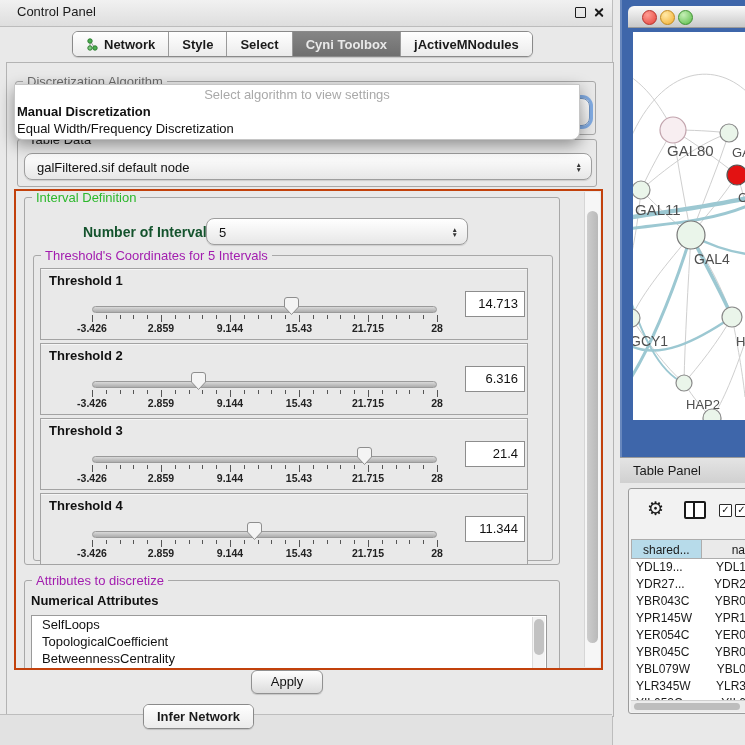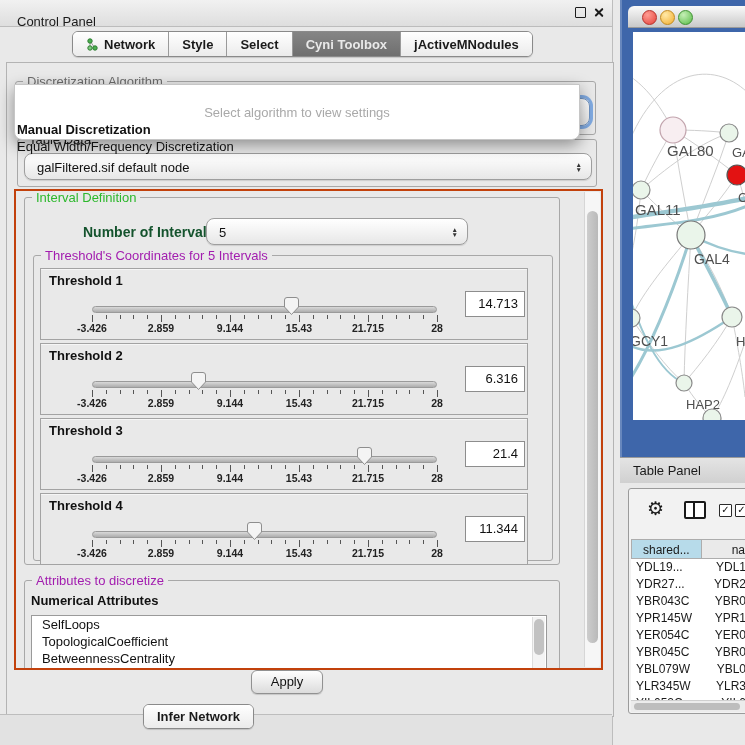--- a/index.html
+++ b/index.html
@@ -1,21 +1,21 @@
 <!DOCTYPE html>
 <html><head>
 <meta charset="utf-8">
 <style>
   html,body{margin:0;padding:0;}
   body{font-family:"Liberation Sans","DejaVu Sans",sans-serif;background:#e9e9e9;}
   #app{position:relative;width:745px;height:745px;overflow:hidden;background:#e9e9e9;}
   
   #cp{position:absolute;left:0;top:0;width:612px;height:745px;background:#e9e9e9;border-right:1px solid #bdbdbd;}
   #cp-titlebar{position:absolute;left:0;top:0;width:100%;height:26px;background:linear-gradient(#f1f1f1,#dedede);border-bottom:1px solid #bcbcbc;}
-  #cp-title{position:absolute;left:17px;top:14px;font-size:13px;color:#1a1a1a;}
+  #cp-title{position:absolute;left:17px;top:4px;font-size:13px;color:#1a1a1a;}
   .win-ico{position:absolute;top:7px;}
   #float-ico{right:26px;width:9px;height:9px;border:1.5px solid #1d1d1d;border-radius:1px;}
   #close-ico{right:8px;width:11px;height:11px;}
   #close-ico:before,#close-ico:after{content:"";position:absolute;left:5px;top:0;width:2.4px;height:11px;background:#1d1d1d;border-radius:1px;}
   #close-ico:before{transform:rotate(45deg);}#close-ico:after{transform:rotate(-45deg);}
   
   .pill{position:absolute;display:flex;border:1px solid #8a8a8a;border-radius:6px;overflow:hidden;background:#fff;box-shadow:0 1px 1px rgba(0,0,0,.15);}
   .seg{display:flex;align-items:center;gap:5px;padding:0 13px;font-size:13px;font-weight:600;color:#1a1a1a;background:linear-gradient(#ffffff,#ebebeb);border-right:1px solid #9a9a9a;white-space:nowrap;}
   .seg:last-child{border-right:none;}
   .seg.sel{background:linear-gradient(#858585,#6f6f6f);color:#e9e9e9;}
@@ -28,21 +28,21 @@
   .glabel.green{color:#2db82d;}
   .glabel.blue{color:#a21caf;}
   .glabel.dim{color:#6c6c6c;}
   
   .combo{position:absolute;border:1px solid #9e9e9e;border-radius:8px;background:linear-gradient(#ffffff,#e7e7e7);box-shadow:0 1px 1px rgba(0,0,0,.12);}
   .combo .cval{position:absolute;left:12px;top:50%;transform:translateY(-50%);font-size:13px;color:#111;}
   .combo .arr{position:absolute;right:9px;top:50%;transform:translateY(-50%);display:flex;flex-direction:column;line-height:5.5px;font-size:6.5px;color:#333;}
   .focusring{box-shadow:0 0 0 3px rgba(110,160,225,.85);border-color:#6f94c4;}
   
   #algo-popup{position:absolute;left:14px;top:84px;width:564px;height:54px;background:#fff;border:1px solid #c6c6c6;border-radius:0 0 8px 8px;box-shadow:0 5px 16px rgba(0,0,0,.4);z-index:50;}
-  #algo-popup .ph{height:17px;text-align:center;color:#a9a9a9;font-size:13px;padding-top:20px;}
+  #algo-popup .ph{height:17px;text-align:center;color:#a9a9a9;font-size:13px;padding-top:2px;}
   #algo-popup .opt{height:17px;font-size:13px;color:#111;padding-left:2px;white-space:nowrap;}
   #algo-popup .opt.b{font-weight:bold;}
   
   #scrollpane{position:absolute;left:14px;top:189px;width:585px;height:477px;border:2px solid #c2410c;background:#e9e9e9;overflow:hidden;}
   #sp-scrollbar{position:absolute;right:1px;top:1px;bottom:1px;width:15px;background:#f6f6f6;border-left:1px solid #d6d6d6;border-radius:0 2px 2px 0;}
   #sp-thumb{position:absolute;left:2px;right:2px;top:4%;height:91%;background:linear-gradient(90deg,#cdcdcd,#b9b9b9);border-radius:6px;}
   
   .thr-panel{position:relative;width:486px;height:70px;border:1px solid #a3a3a3;background:#e9e9e9;box-shadow:inset 0 1px 0 #f6f6f6;margin:0 0 3px 6px;}
   .thr-label{position:absolute;left:8px;top:4px;font-size:13px;font-weight:bold;color:#111;}
   .sl-zone{position:absolute;left:51px;top:0;width:345px;height:70px;}

